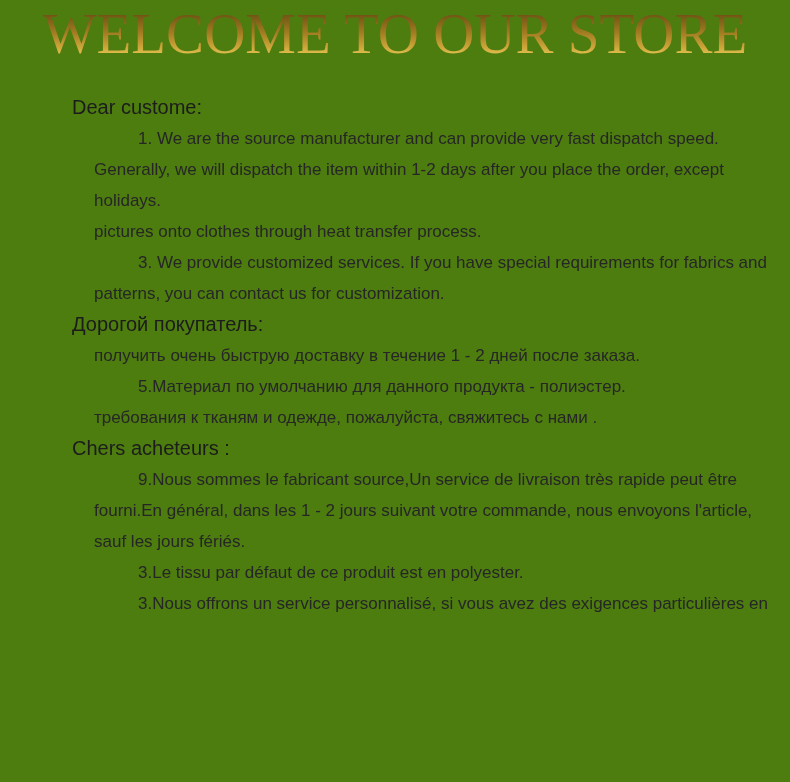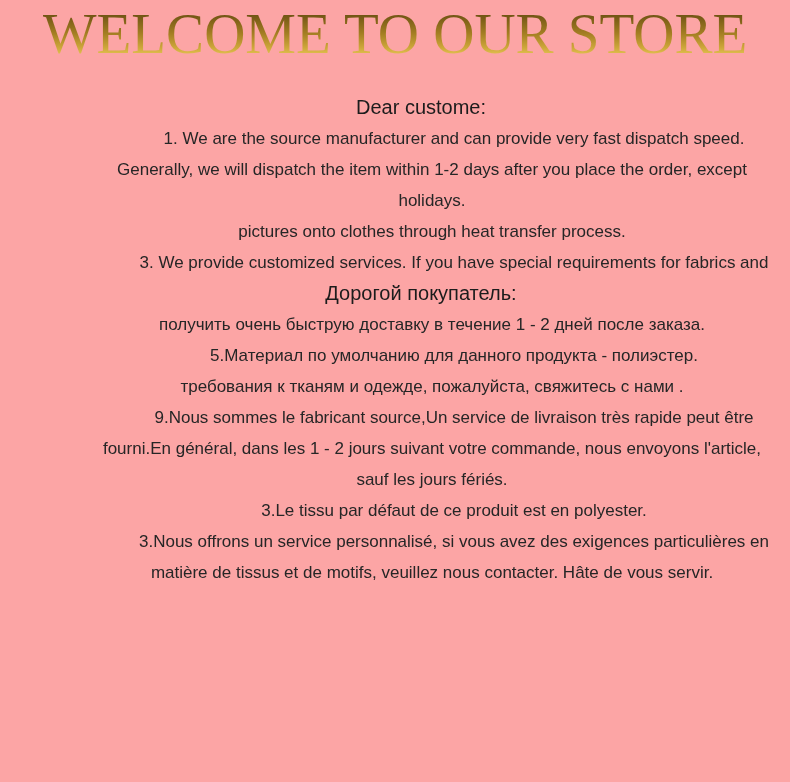--- a/index.html
+++ b/index.html
@@ -33,61 +33,61 @@
     background-image: linear-gradient(180deg, #4f3a0c 0%, #7a5c17 25%, #a37d22 48%, #cda63a 70%, #eed05e 88%, #f2d96f 100%);
     -webkit-background-clip: text;
     background-clip: text;
     -webkit-text-fill-color: transparent;
     text-shadow: none;
   }
   .notice-body {
     padding: 25px 20px 0 72px;
     color: #262626;
     font-size: 17px;
-    text-align: center;
   }
   .section-header {
     font-size: 20px;
     line-height: 31px;
     color: #1c1c1c;
     white-space: pre;
   }
   .line {
     line-height: 31px;
     white-space: pre;
     margin-left: 22px;
   }
   .line.indent {
     padding-left: 44px;
   }
 </style>
 </head>
 <body>
 
-<div class="page" style="background: #fca5a5;">
+<div class="page" style="background: #4d7c0f;">
   <div class="title-wrap">
     <h1 class="title" style="background-image: linear-gradient(rgb(79, 58, 12) 0%, rgb(122, 92, 23) 25%, rgb(163, 125, 34) 48%, rgb(205, 166, 58) 70%, rgb(238, 208, 94) 88%, rgb(242, 217, 111) 100%);">WELCOME TO OUR STORE</h1>
   </div>
   <div class="notice-body" style="color: rgb(38, 38, 38);">
       <div class="section">
         <div class="section-header">Dear custome:</div>
         <div class="line indent">1. We are the source manufacturer and can provide very fast dispatch speed.</div>
         <div class="line">Generally, we will dispatch the item within 1-2 days after you place the order, except</div>
         <div class="line">holidays.</div>
         <div class="line">pictures onto clothes through heat transfer process.</div>
         <div class="line indent">3. We provide customized services. If you have special requirements for fabrics and</div>
+        <div class="line">patterns, you can contact us for customization.</div>
       </div>
       <div class="section">
         <div class="section-header">Дорогой покупатель:</div>
         <div class="line">получить очень быструю доставку в течение 1 - 2 дней после заказа.</div>
         <div class="line indent">5.Материал по умолчанию для данного продукта - полиэстер.</div>
         <div class="line">требования к тканям и одежде, пожалуйста, свяжитесь с нами .</div>
       </div>
       <div class="section">
+        <div class="section-header">Chers acheteurs :</div>
         <div class="line indent">9.Nous sommes le fabricant source,Un service de livraison très rapide peut être</div>
         <div class="line">fourni.En général, dans les 1 - 2 jours suivant votre commande, nous envoyons l'article,</div>
         <div class="line">sauf les jours fériés.</div>
         <div class="line indent">3.Le tissu par défaut de ce produit est en polyester.</div>
         <div class="line indent">3.Nous offrons un service personnalisé, si vous avez des exigences particulières en</div>
-        <div class="line">matière de tissus et de motifs, veuillez nous contacter. Hâte de vous servir.</div>
       </div>
     </div>
 </div>
 
 </body></html>

